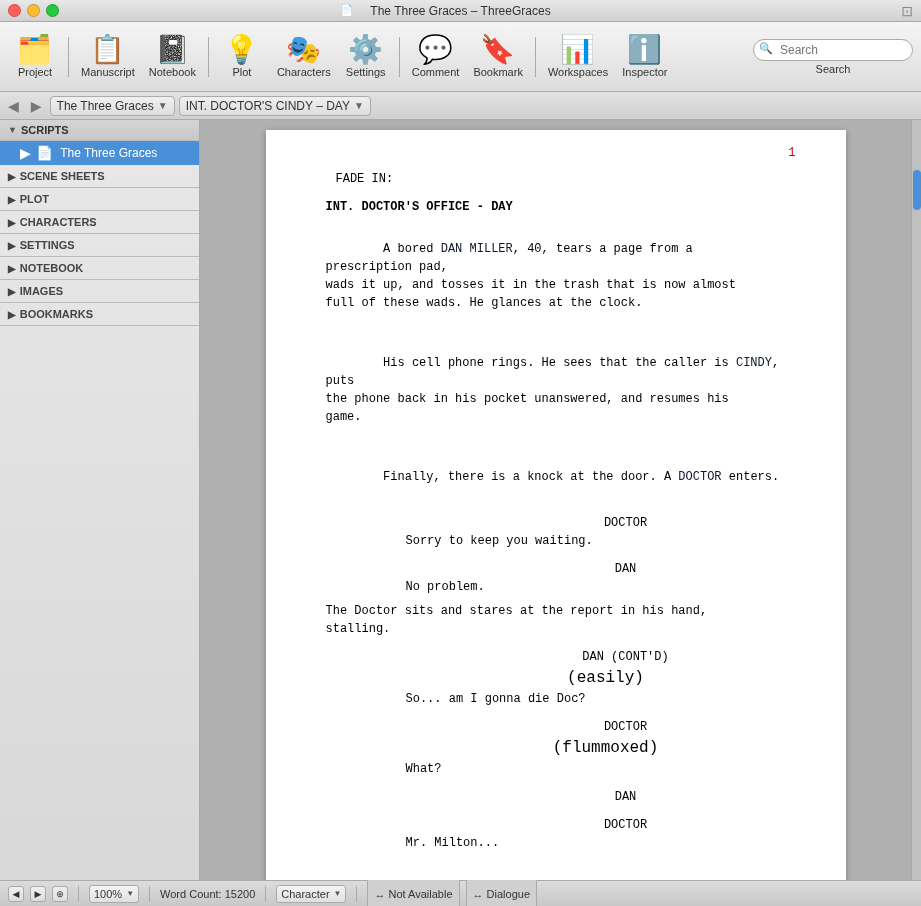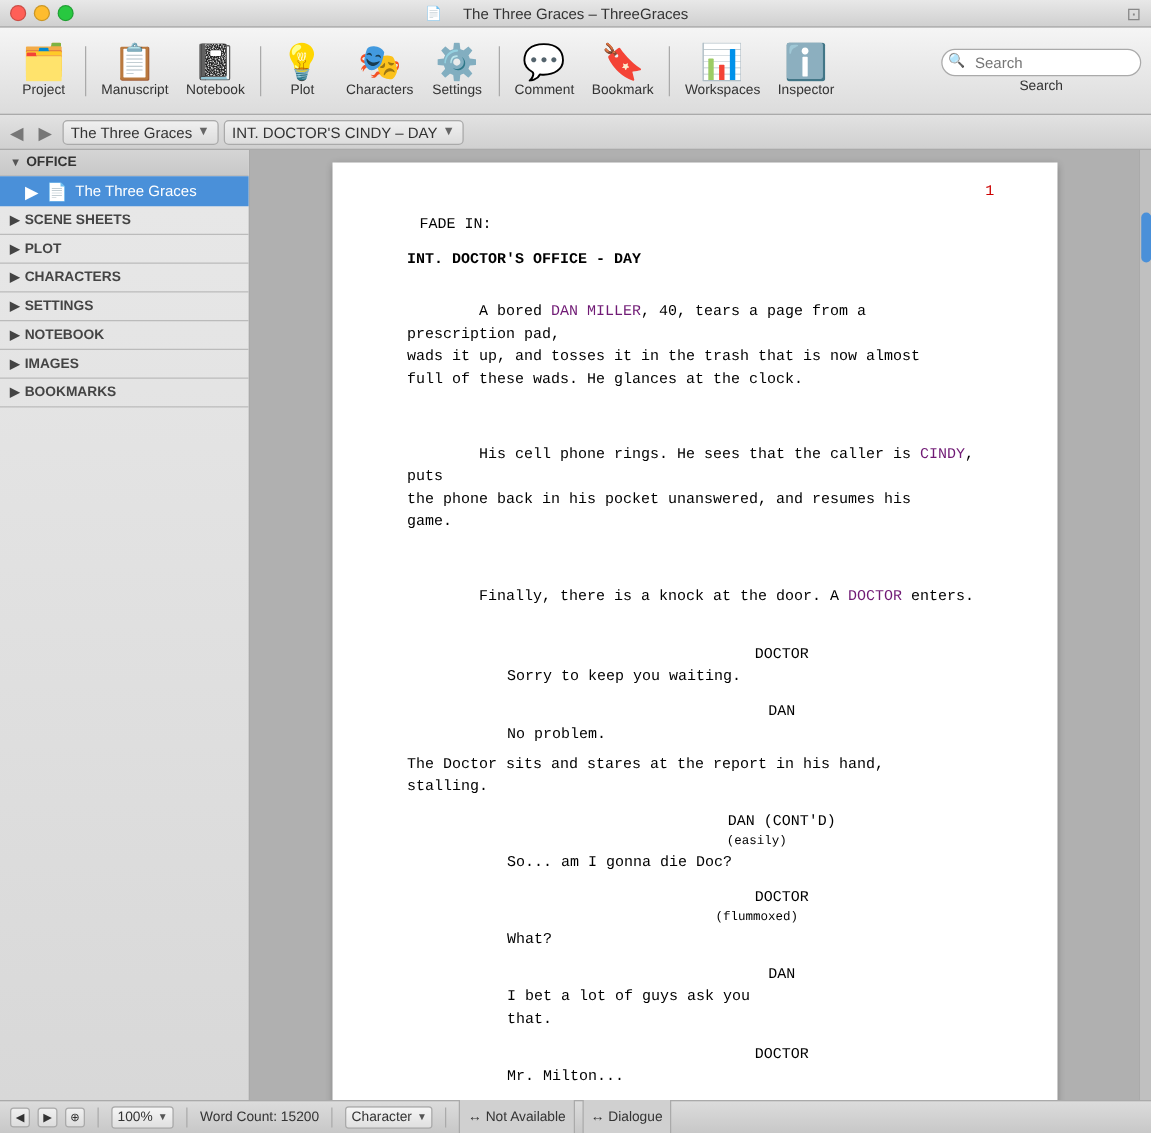--- a/index.html
+++ b/index.html
@@ -274,21 +274,21 @@
     .character-name {
       font-family: 'Courier New', Courier, monospace;
       font-size: 12px;
       text-align: center;
       margin-left: 140px;
       margin-top: 10px;
       color: #000;
     }
     .parenthetical {
       font-family: 'Courier New', Courier, monospace;
-      font-size: 10px;
+      font-size: 16px;
       text-align: center;
       margin-left: 100px;
       color: #000;
     }
     .dialogue {
       font-family: 'Courier New', Courier, monospace;
       font-size: 12px;
       margin-left: 80px;
       margin-right: 80px;
       color: #000;
@@ -367,21 +367,21 @@
       border-radius: 3px;
       padding: 12px 6px;
       font-size: 11px;
       display: flex;
       align-items: center;
       gap: 4px;
       cursor: pointer;
     }
 
     
-    .blue-text { color: #701a75; text-align: right; }
+    .blue-text { color: #0f172a; text-align: right; }
   </style>
 </head>
 <body>
 
 <div class="title-bar">
   <div class="title-bar-buttons">
     <div class="tb-btn close"></div>
     <div class="tb-btn minimize"></div>
     <div class="tb-btn maximize"></div>
   </div>
@@ -454,21 +454,21 @@
     <span>INT. DOCTOR'S CINDY – DAY</span>
     <span class="arrow">▼</span>
   </div>
 </div>
 
 <div class="main-layout">
 
   <div class="sidebar">
     <div class="sidebar-section-header">
       <span class="chevron">▼</span>
-      <span>OFFICE</span>
+      <span>SCRIPTS</span>
     </div>
     <div class="sidebar-item active">
       <span class="item-icon">▶</span>
       <span class="item-icon">📄</span>
       <span>The Three Graces</span>
     </div>
     <div class="sidebar-section">
       <div class="sidebar-section-row">
         <span class="chevron">▶</span>
         <span>SCENE SHEETS</span>
@@ -547,22 +547,20 @@
 
       <div class="character-name script-text">DAN (CONT'D)</div>
       <div class="parenthetical script-text">(easily)</div>
       <div class="dialogue script-text">So... am I gonna die Doc?</div>
 
       <div class="character-name script-text">DOCTOR</div>
       <div class="parenthetical script-text">(flummoxed)</div>
       <div class="dialogue script-text">What?</div>
 
       <div class="character-name script-text">DAN</div>
-      <div class="dialogue script-text">I bet a lot of guys ask you
-that.</div>
 
       <div class="character-name script-text">DOCTOR</div>
       <div class="dialogue script-text">Mr. Milton...</div>
 
     </div>
   </div>
 
   <div class="right-indicator">
     <div class="right-indicator-dot"></div>
   </div>

